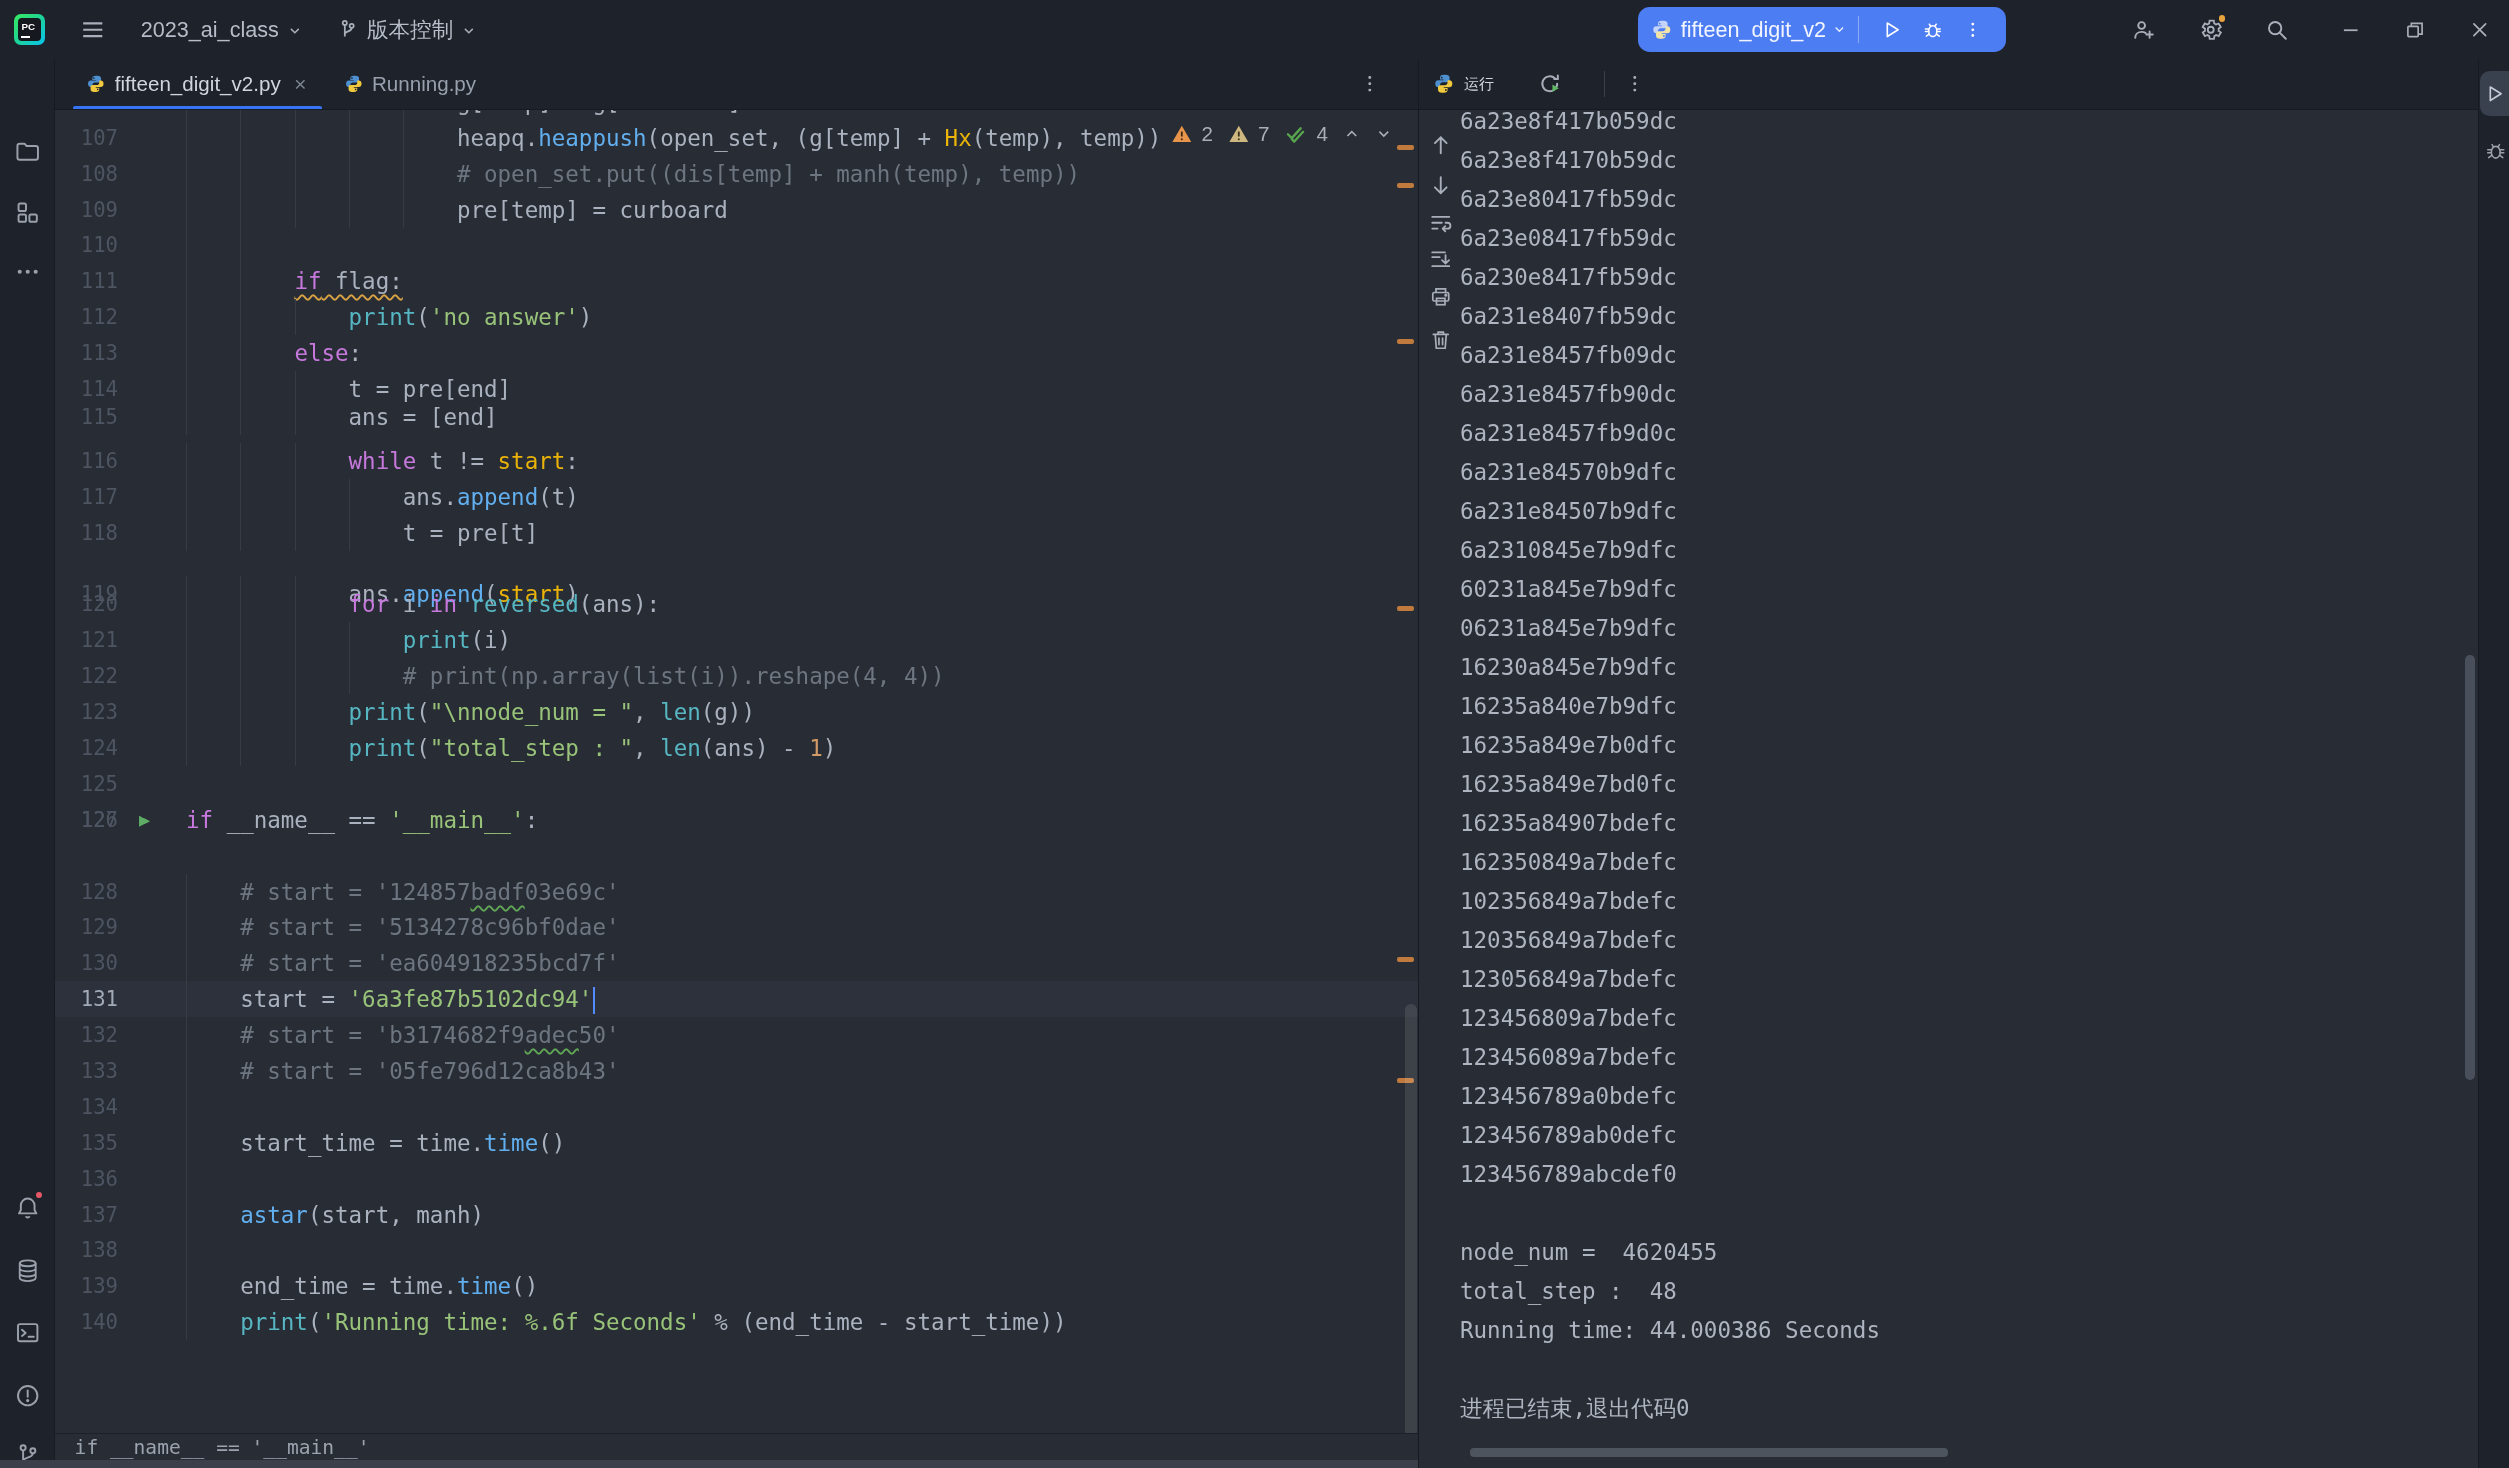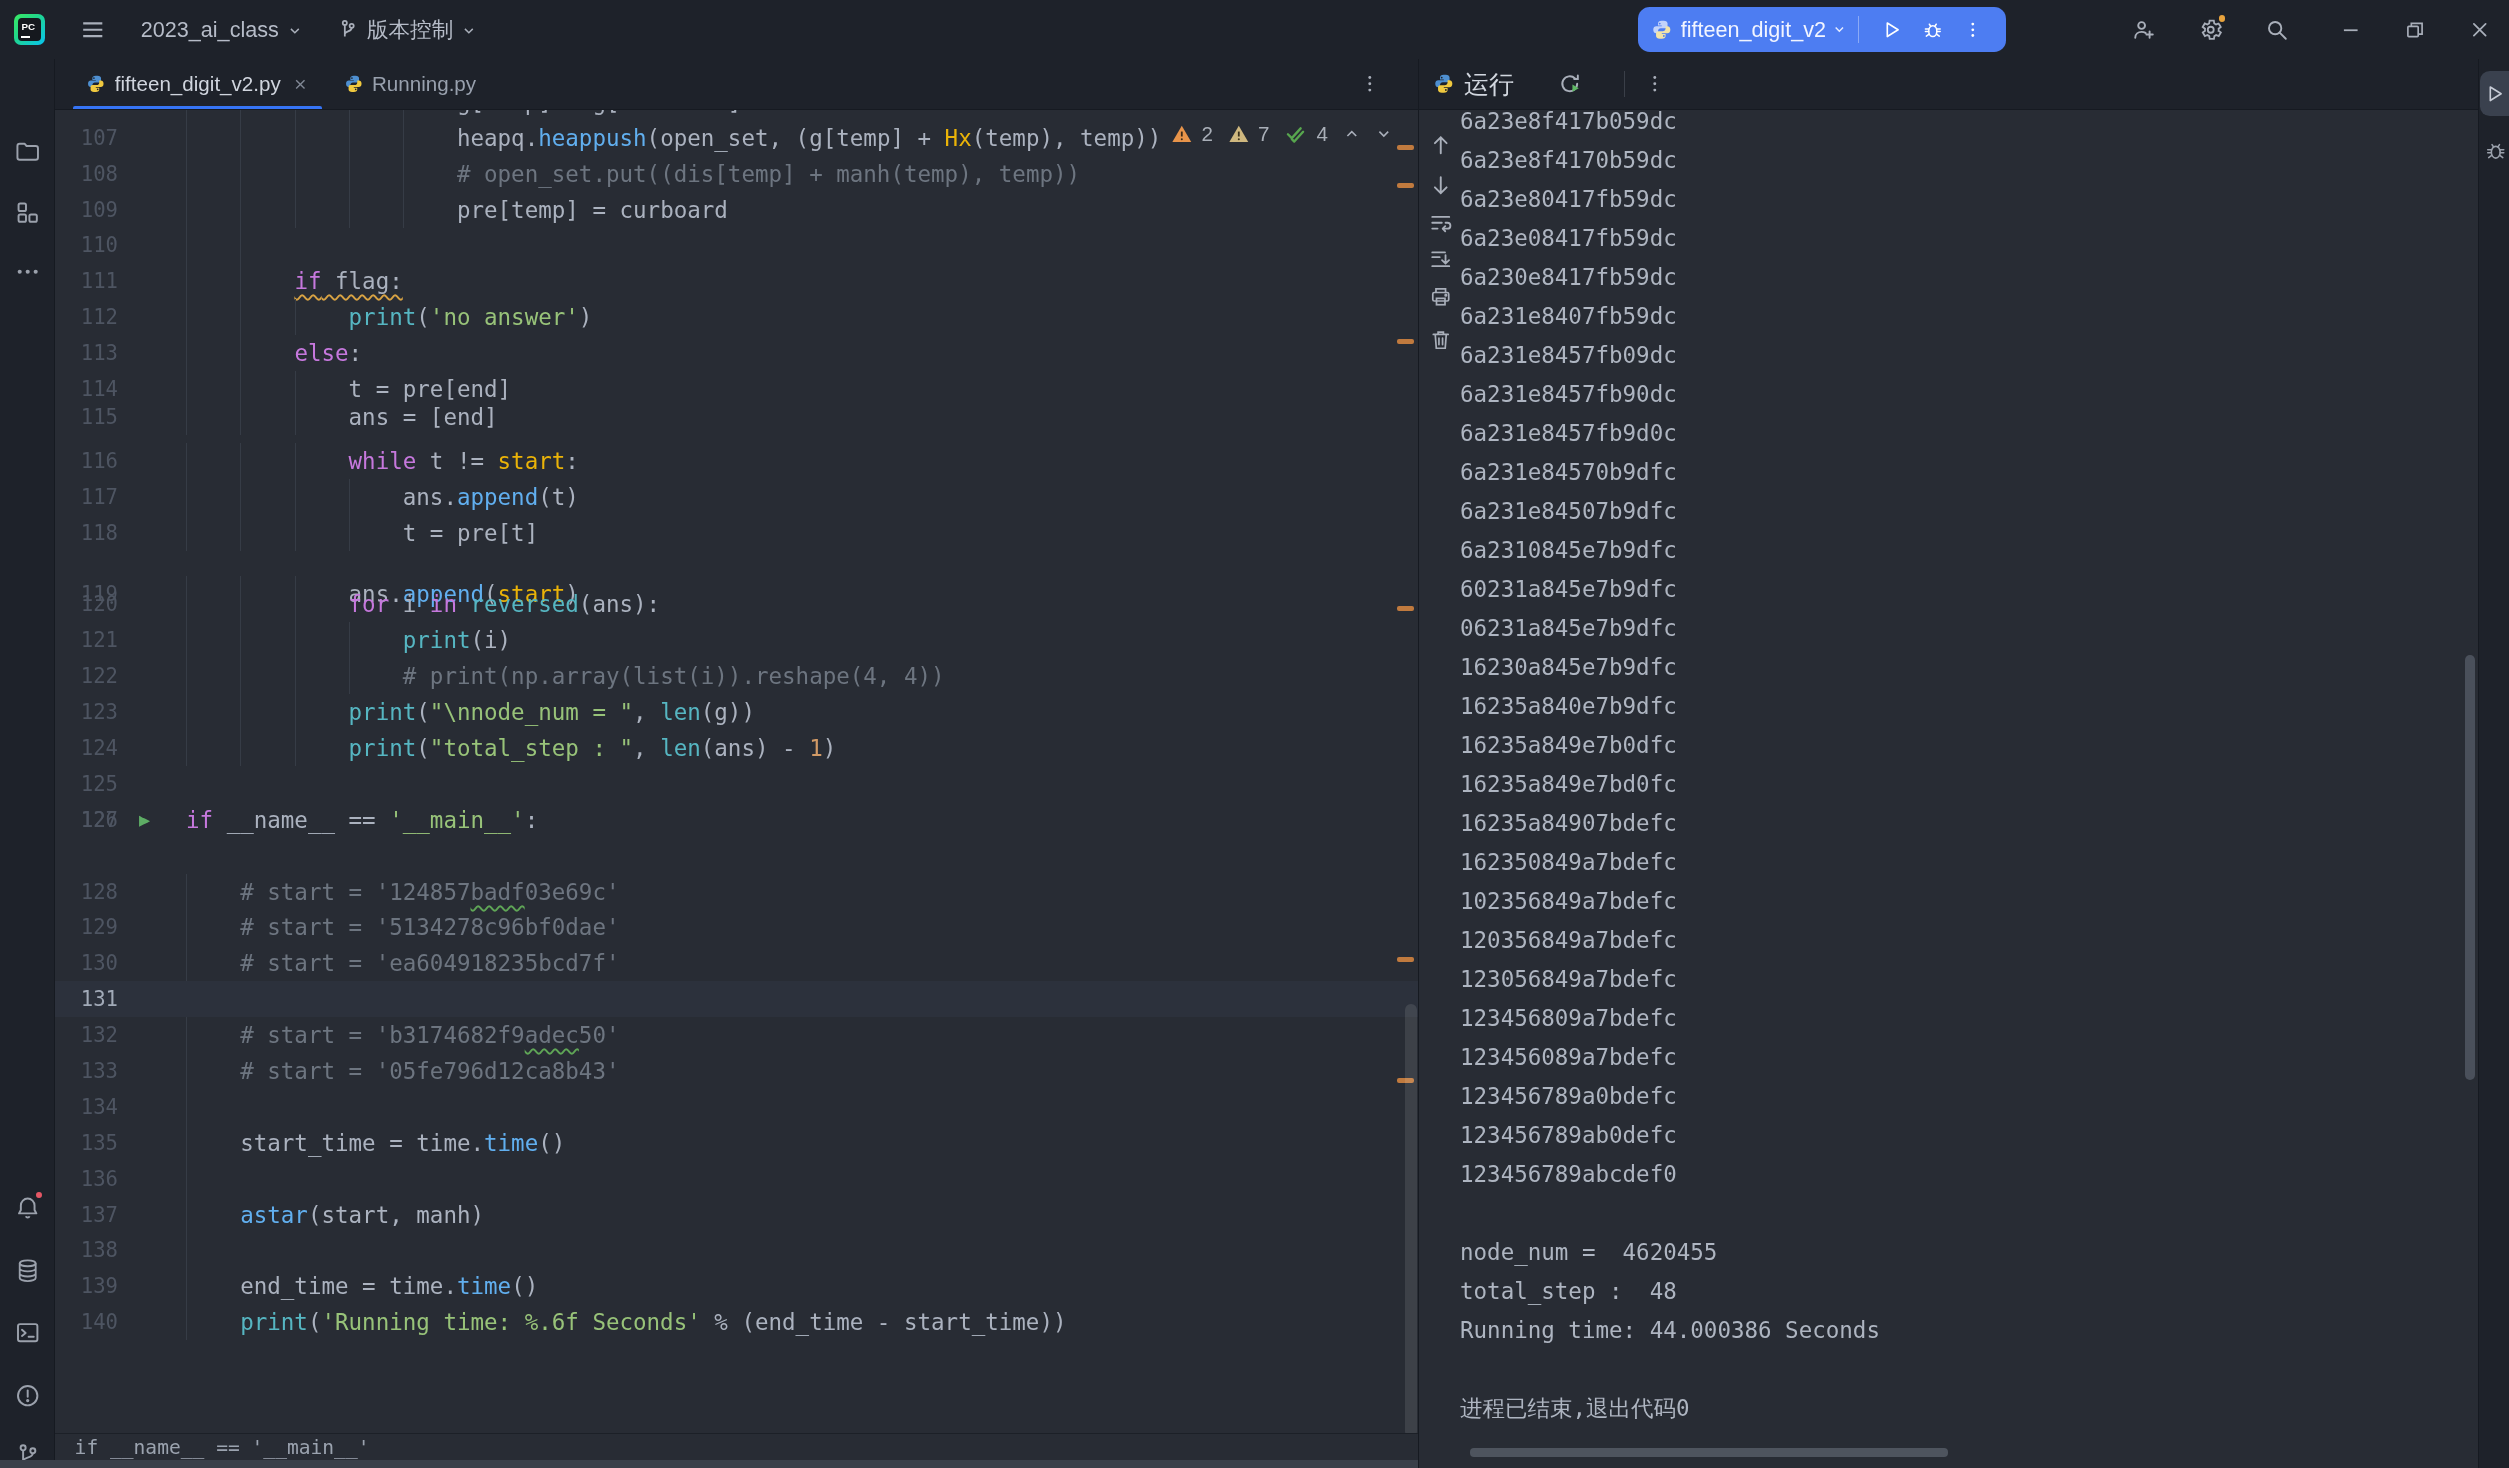--- a/index.html
+++ b/index.html
@@ -85,21 +85,21 @@
   .breadcrumb { position:absolute; left:55px; top:1433px; width:1363px; height:27.4px;
     background:#282C34; border-top:1px solid #1C2027; color:#9BA3AF; font-size:19.6px;
     font-family:"DejaVu Sans Mono","Liberation Mono",monospace;
     display:flex; align-items:center; padding-left:19.6px; }
   .bottomstrip { position:absolute; left:0; top:1460px; width:2509px; height:7.8px; background:#3A3F49; }
 
   
   .con-header { position:absolute; left:1418px; top:59px; width:1060px; height:51px;
     background:#1E222A; border-bottom:1px solid #161A21; border-left:1px solid #161A21;
     display:flex; align-items:center; }
-  .con-header .lbl { color:#D2D7DF; font-size:25px; margin:0 25.5px 0 9.8px; }
+  .con-header .lbl { color:#D2D7DF; font-size:15px; margin:0 25.5px 0 9.8px; }
   .con-header .hic { margin-left:17.6px; }
   .con-header .vsep { width:1px; height:25.5px; background:#3A3F48; margin:0 19.6px 0 23.5px; }
   .stopsq { width:21.6px; height:21.6px; border-radius:3.9px; background:#5A5F6A; }
   .con-toolcol { position:absolute; left:1418px; top:110px; width:42px; height:1358px;
     background:#282C34; border-left:1px solid #161A21; }
   .ct { position:absolute; left:8.8px; width:25.5px; height:25.5px; color:#A9AFBA; }
   .console-wrap { position:absolute; left:1460px; top:110px; width:1006px; height:1339px;
     background:#282C34; overflow:hidden; }
   .console-wrap pre { margin-top:-7.8px;
     font-family:"DejaVu Sans Mono","Liberation Mono",monospace;
@@ -405,20 +405,21 @@
         <div class="row" style="top: 799px;">
           <span class="ln">129</span>
           <span class="code"><i class="guide" style="left: 0px;"></i><span>    </span><span class="tk-c"># start = '5134278c96bf0dae'</span></span>
         </div>
         <div class="row" style="top: 835px;">
           <span class="ln">130</span>
           <span class="code"><i class="guide" style="left: 0px;"></i><span>    </span><span class="tk-c"># start = 'ea604918235bcd7f'</span></span>
         </div>
         <div class="row cur" style="top: 871px;">
           <span class="ln lncur">131</span>
+          <span class="code"><i class="guide" style="left: 0px;"></i><span>    </span><span class="tk-t">start = </span><span class="tk-s">'6a3fe87b5102dc94'</span><span class="caret"></span></span>
         </div>
         <div class="row" style="top: 907px;">
           <span class="ln">132</span>
           <span class="code"><i class="guide" style="left: 0px;"></i><span>    </span><span class="tk-c"># start = 'b3174682f9</span><span class="tk-c sqg">adec</span><span class="tk-c">50'</span></span>
         </div>
         <div class="row" style="top: 943px;">
           <span class="ln">133</span>
           <span class="code"><i class="guide" style="left: 0px;"></i><span>    </span><span class="tk-c"># start = '05fe796d12ca8b43'</span></span>
         </div>
         <div class="row" style="top: 979px;">

